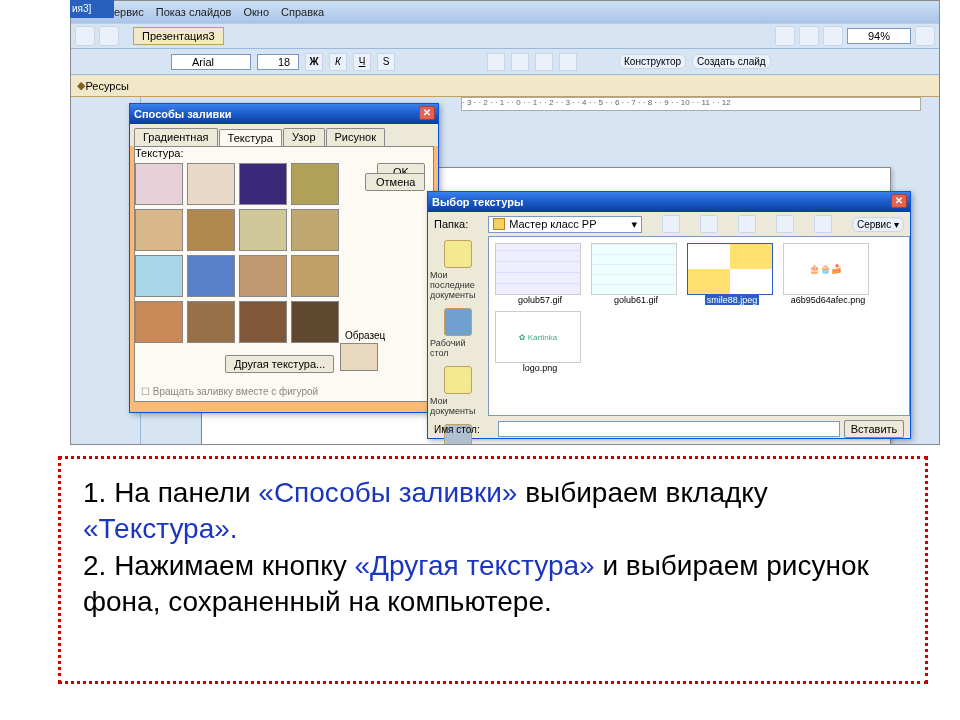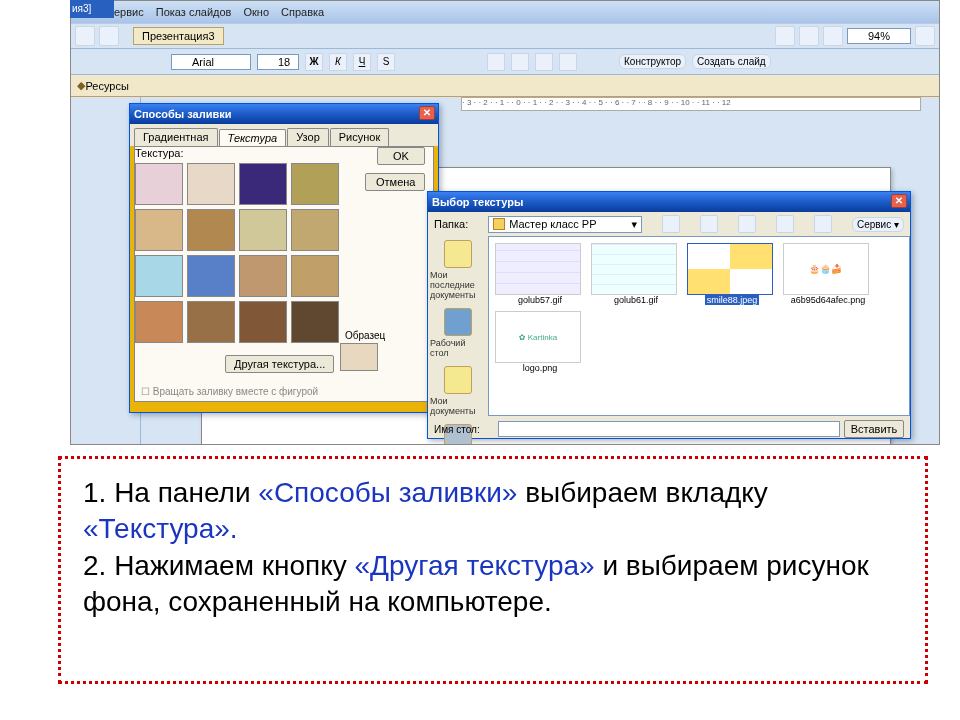--- a/index.html
+++ b/index.html
@@ -15,32 +15,32 @@
   .font-box { background: #fff; border: 1px solid #7a98c0; padding: 1px 20px; }
   .fmt-btn { width: 18px; height: 18px; background: #eaf1fa; border: 1px solid #c8d6e8; display:flex;align-items:center;justify-content:center;font-size:10px; }
   .ribbon-btn { background:#eaf1fa;border:1px solid #c8d6e8;padding:1px 4px;font-size:10px;border-radius:6px;}
   .resources-bar { height: 22px; background: #f0e8c8; border-bottom: 1px solid #c0a060; padding-left: 6px; display:flex;align-items:center;font-size:11px;}
   .sidebar { position:absolute; left:0; top:96px; bottom:0; width:70px; background:#d6e4f4; border-right:1px solid #9cb8d8;}
   .content { position:absolute; left:70px; top:96px; right:0; bottom:0; background:#d6e4f4;}
   .ruler { position:absolute; top:0; left:20px; right:20px; height:14px; background:#fff; font-size:8px; color:#666; border:1px solid #aaa; overflow:hidden;}
   .slide-paper { position:absolute; left:60px; top:70px; width:690px; height:300px; background:#fff; border:1px solid #888; box-shadow:2px 2px 4px rgba(0,0,0,0.2);}
   
   
-  .dlg-fill { position:absolute; left:58px; top:102px; width:310px; height:310px; background:#eab308; border:1px solid #0054e3; box-shadow:2px 2px 6px rgba(0,0,0,0.3);}
+  .dlg-fill { position:absolute; left:58px; top:102px; width:310px; height:310px; background:#fdba74; border:1px solid #0054e3; box-shadow:2px 2px 6px rgba(0,0,0,0.3);}
   .dlg-title { height:20px; background:linear-gradient(#3a81f0,#1b5bc8,#0a3c9a); color:#fff; font-size:11px; font-weight:bold; display:flex;align-items:center;padding:0 4px; position:relative;}
   .dlg-close { position:absolute; right:3px; top:2px; width:16px; height:14px; background:#e86050; border:1px solid #a04030; color:#fff; font-size:10px; text-align:center; line-height:12px; border-radius:2px;}
   .tabstrip { display:flex; background:#ece9d8; padding:4px 4px 0 4px; font-size:11px;}
   .tab { padding:2px 8px; border:1px solid #888; border-bottom:none; background:#ece9d8; margin-right:1px; border-radius:2px 2px 0 0;}
-  .tab.active { background:#fcfaf2; font-weight:normal; border-bottom:1px solid #fcfaf2; position:relative; top:1px;font-style:italic;}
+  .tab.active { background:#fcfaf2; font-weight:normal; border-bottom:1px solid #fcfaf2; position:relative; top:1px;}
   .tab-body { margin:0 4px 4px 4px; border:1px solid #888; background:#fcfaf2; height:256px; position:relative;}
   .texture-label { font-size:11px; margin-bottom:4px;}
   .texture-grid { display:grid; grid-template-columns: repeat(4, 48px); grid-template-rows: repeat(4, 42px); gap:4px; }
   .tex { border:1px solid #888; }
   .btn { background:#ece9d8; border:1px solid #888; font-size:11px; padding:2px 10px; border-radius:2px;}
-  .fill-ok { position:absolute; right:8px; top:0; width:48px;}
+  .fill-ok { position:absolute; right:8px; top:16px; width:48px;}
   .fill-cancel { position:absolute; right:8px; top:26px; width:60px;}
   .other-tex { position:absolute; left:90px; bottom:28px; padding:2px 8px;}
   .sample-label { position:absolute; left:210px; bottom:60px; font-size:10px;}
   .sample-box { position:absolute; left:205px; bottom:30px; width:38px; height:28px; border:1px solid #888; background:#e8d8c0;}
   .rotate-check { position:absolute; left:6px; bottom:4px; font-size:10px; color:#888;}
   
   
   .dlg-file { position:absolute; left:356px; top:190px; width:484px; height:248px; background:#ece9d8; border:1px solid #0054e3; box-shadow:2px 2px 6px rgba(0,0,0,0.3);}
   .file-toolbar { height:24px; display:flex; align-items:center; padding:0 6px; gap:20px; font-size:11px;}
   .folder-combo { flex:1; max-width:180px; background:#fff; border:1px solid #7a98c0; padding:1px 4px; display:flex;align-items:center;gap:4px;}

